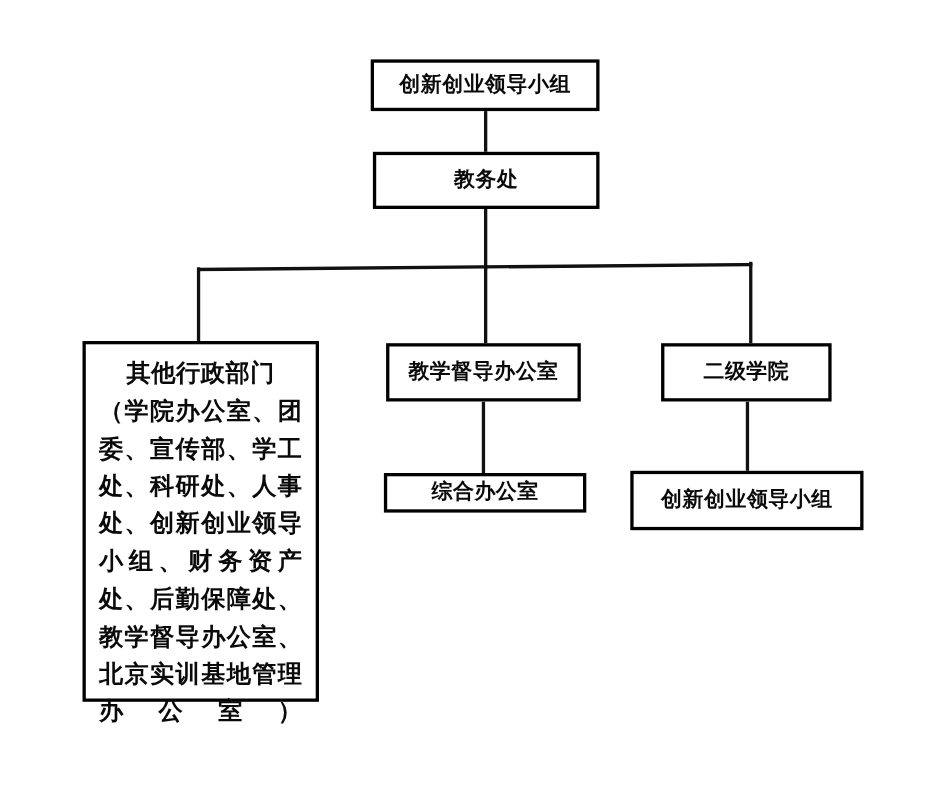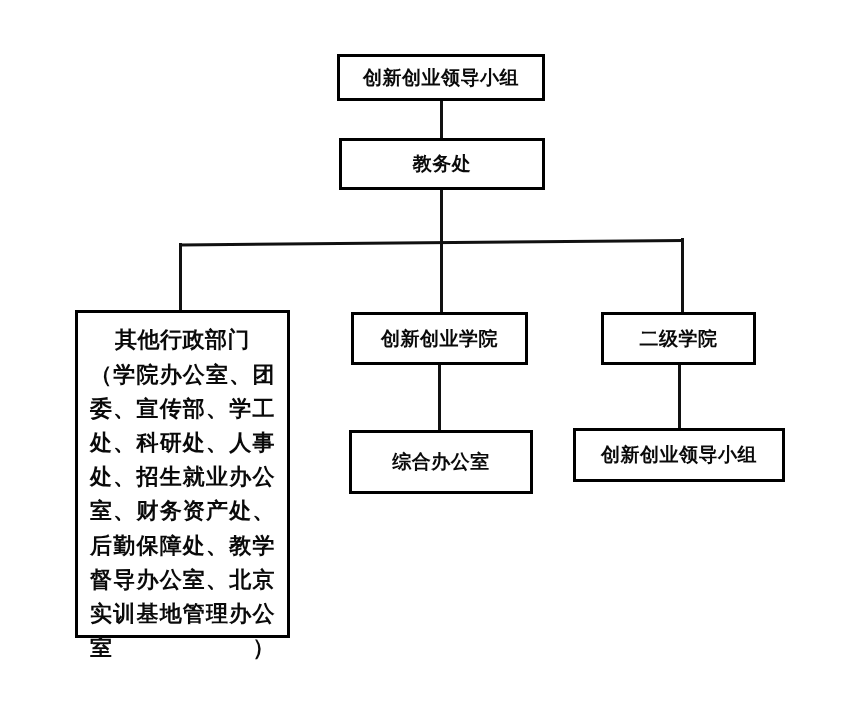--- a/index.html
+++ b/index.html
@@ -61,21 +61,21 @@
     font-weight: 600;
   }
   #node-other-depts .node-label .first-line {
     display: block;
     text-align: center;
     text-align-last: center;
     margin-bottom: 1px;
   }
 
   #node-innov-college { left: 351px; top: 312px; width: 177px; height: 53px; }
-  #node-general-office{ left: 349px; top: 430px; width: 184px; height: 64px; }
+  #node-general-office{ left: 349px; top: 430px; width: 184px; height: 36px; }
   #node-secondary     { left: 601px; top: 312px; width: 155px; height: 53px; justify-content: center; }
   #node-innov-group   { left: 573px; top: 428px; width: 212px; height: 54px; }
 
   
   .connector {
     position: absolute;
     background: #111111;
     z-index: 1;
   }
   .v-line { width: 3px; }
@@ -126,26 +126,26 @@
     <span class="node-label">创新创业领导小组</span>
   </div>
 
   <div class="node-box" id="node-academic">
     <span class="node-label">教务处</span>
   </div>
 
   <div class="node-box" id="node-other-depts">
     <span class="node-label">
       <span class="first-line">其他行政部门</span>
-      <span class="detail-line">（学院办公室、团委、宣传部、学工处、科研处、人事处、招生就业办公室、财务资产处、后勤保障处、教学督导办公室、北京实训基地管理办公室）</span>
+      <span class="detail-line">（学院办公室、团委、宣传部、学工处、科研处、人事处、创新创业领导小组、财务资产处、后勤保障处、教学督导办公室、北京实训基地管理办公室）</span>
     </span>
   </div>
 
   <div class="node-box" id="node-innov-college">
-    <span class="node-label">创新创业学院</span>
+    <span class="node-label">教学督导办公室</span>
   </div>
 
   <div class="node-box" id="node-general-office">
     <span class="node-label">综合办公室</span>
   </div>
 
   <div class="node-box" id="node-secondary">
     <span class="node-label">二级学院</span>
   </div>
 

